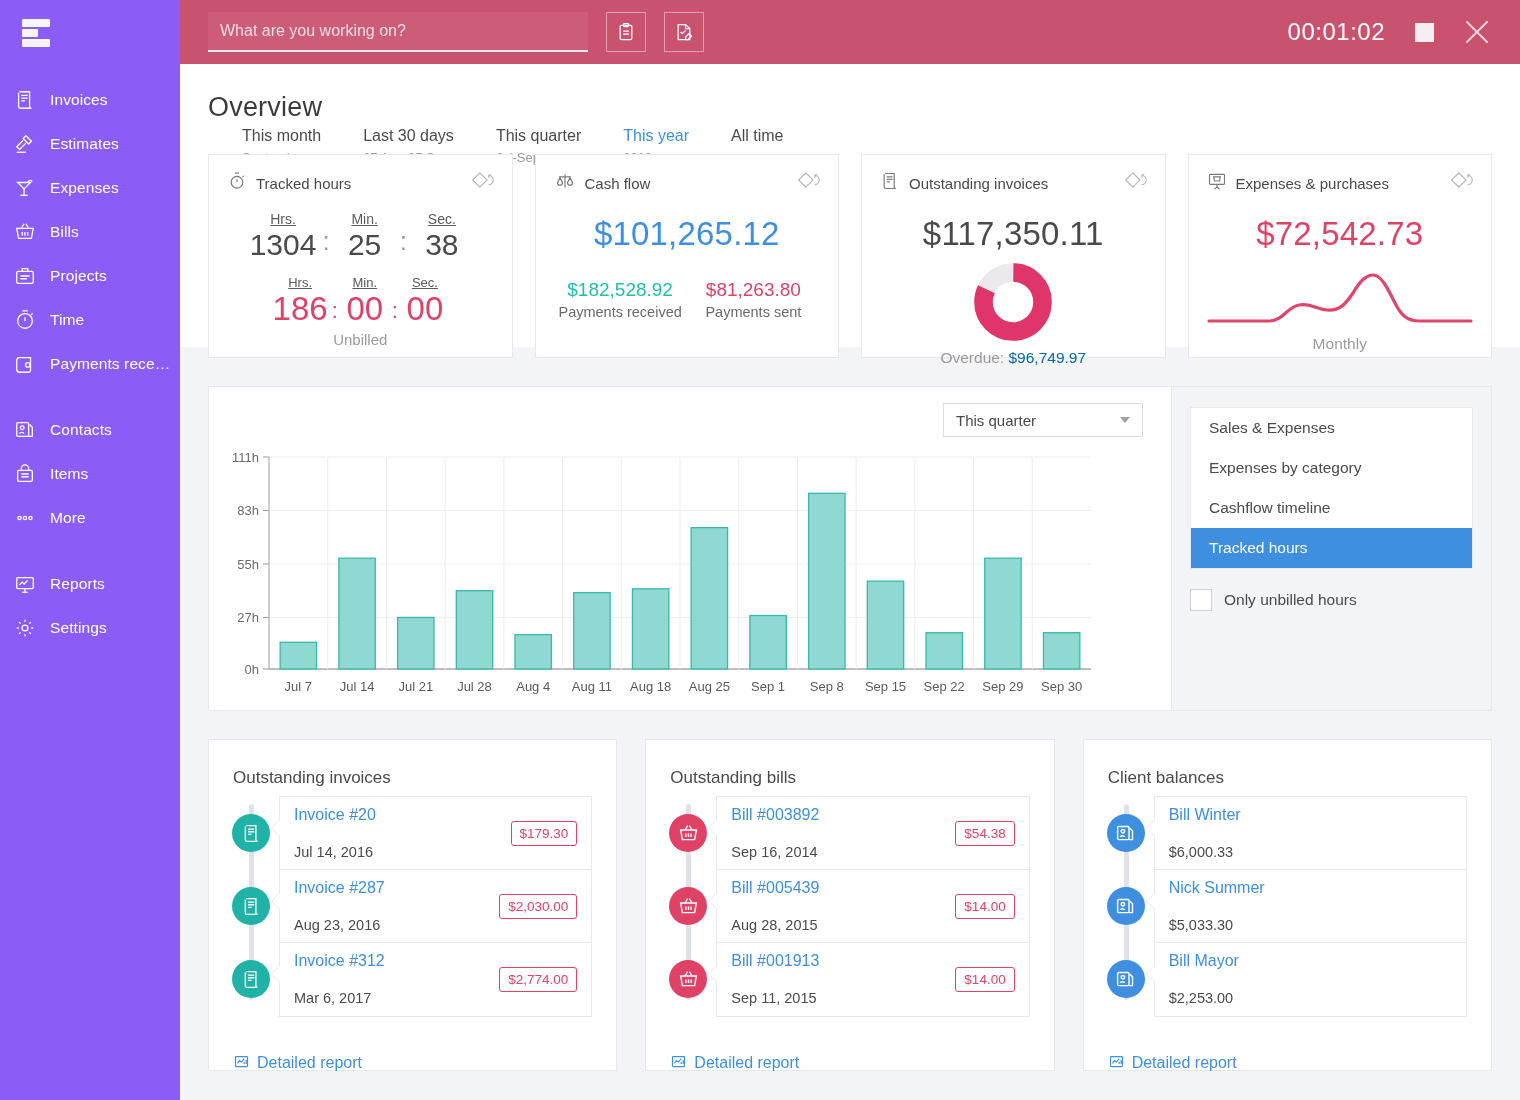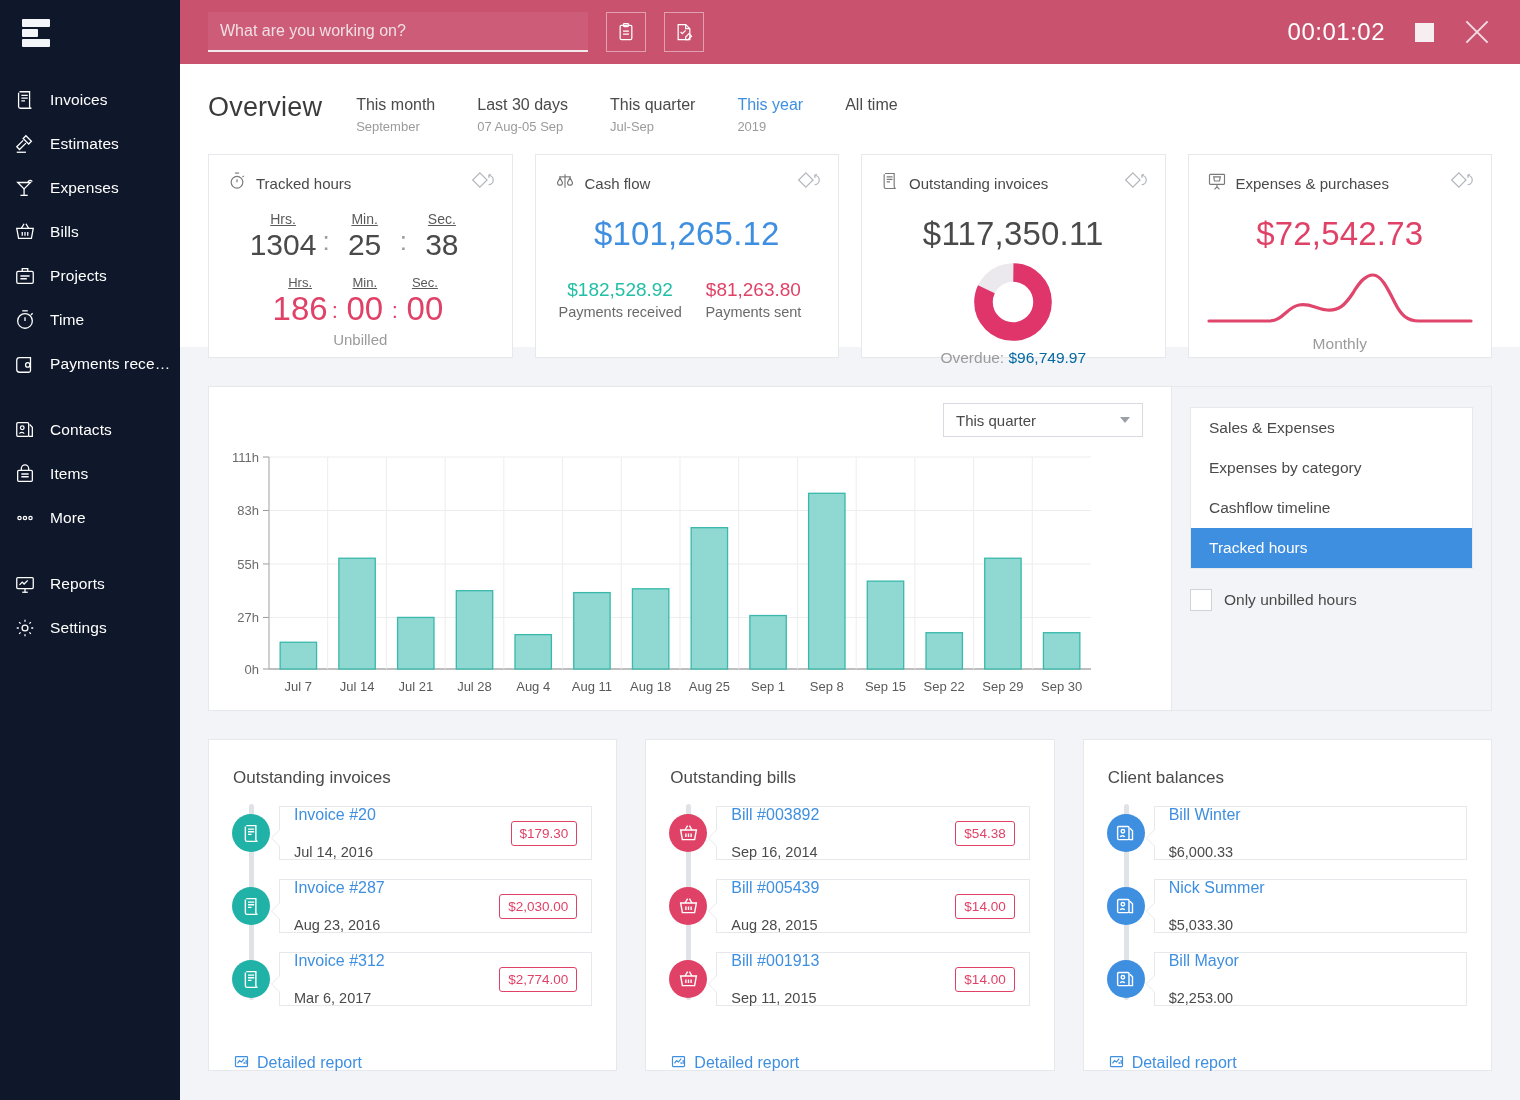--- a/index.html
+++ b/index.html
@@ -7,21 +7,21 @@
     width: 1520px; height: 1100px;
     font-family: "Liberation Sans", sans-serif;
     background: #ffffff;
     overflow: hidden;
   }
   .app { position: relative; width: 1520px; height: 1100px; display: flex; }
 
   
   .sidebar {
     width: 180px; height: 1100px;
-    background: #0f172a;
+    background: #8b5cf6;
     flex: 0 0 180px;
     position: relative;
     color: #fff;
   }
   .logo { position: absolute; left: 13px; top: 16px; width: 40px; height: 34px; }
   .logo .bar { position:absolute; background:#f3f5f8; border-radius:1px; }
   .logo .b1 { left: 9px;  top: 3px;  width: 28px; height: 8px; }
   .logo .b2 { left: 9px;  top: 13px; width: 16px; height: 8px; }
   .logo .b3 { left: 9px;  top: 23px; width: 28px; height: 8px; }
 
@@ -73,20 +73,21 @@
   .close-btn:before { transform: rotate(45deg); }
   .close-btn:after  { transform: rotate(-45deg); }
 
   
   .page { position: relative; padding: 0 0 0 0; }
 
   .overview-row {
     display: flex; align-items: flex-start;
     padding: 28px 0 0 28px;
     height: 90px;
+    flex-direction: column;
   }
   .page-title { font-size: 27px; color: #3b3b3b; letter-spacing: .2px; font-weight: 400; }
   .tabs { display: flex; margin-left: 34px; margin-top: 4px; }
   .tab { margin-right: 42px; cursor: pointer; }
   .tab-label { font-size: 16px; color: #4a4a4a; }
   .tab-sub { font-size: 13px; color: #9b9b9b; margin-top: 5px; }
   .tab.active .tab-label { color: #3f8fe0; }
 
   
   .grey-bg {
@@ -188,21 +189,21 @@
   .tl-item { display:flex; align-items:center; position:relative; margin-bottom: 11px; height: 62px; }
   .badge {
     width: 38px; height: 38px; border-radius: 50%;
     display:flex; align-items:center; justify-content:center;
     flex: 0 0 38px; z-index: 3; margin-left: -1px;
   }
   .badge.teal { background:#20b2a6; }
   .badge.pinkb { background:#e04267; }
   .badge.blueb { background:#3f8fe0; }
   .tl-box {
-    margin-left: 9px; flex:1; height: 54px;
+    margin-left: 9px; flex:1; height: 75px;
     border:1px solid #e6e8ec; background:#fff;
     position:relative; display:flex; align-items:center; padding: 0 14px;
   }
   .tl-box:before {
     content:""; position:absolute; left:-9px; top: 22px;
     width: 0; height:0; border-top:9px solid transparent; border-bottom:9px solid transparent;
     border-right: 9px solid #e6e8ec;
   }
   .tl-box:after {
     content:""; position:absolute; left:-8px; top: 22px;

